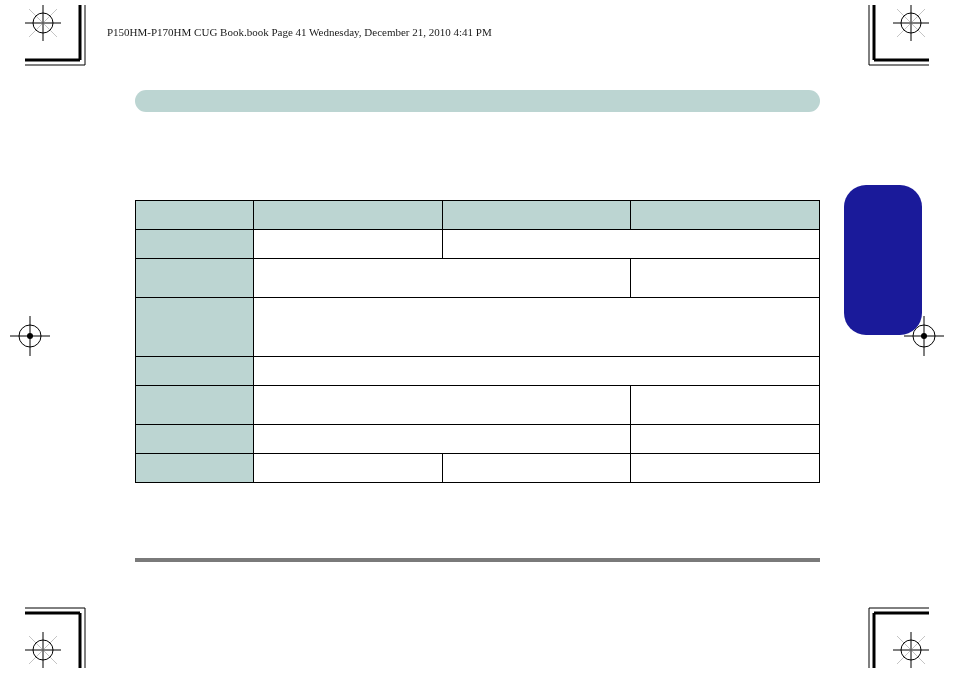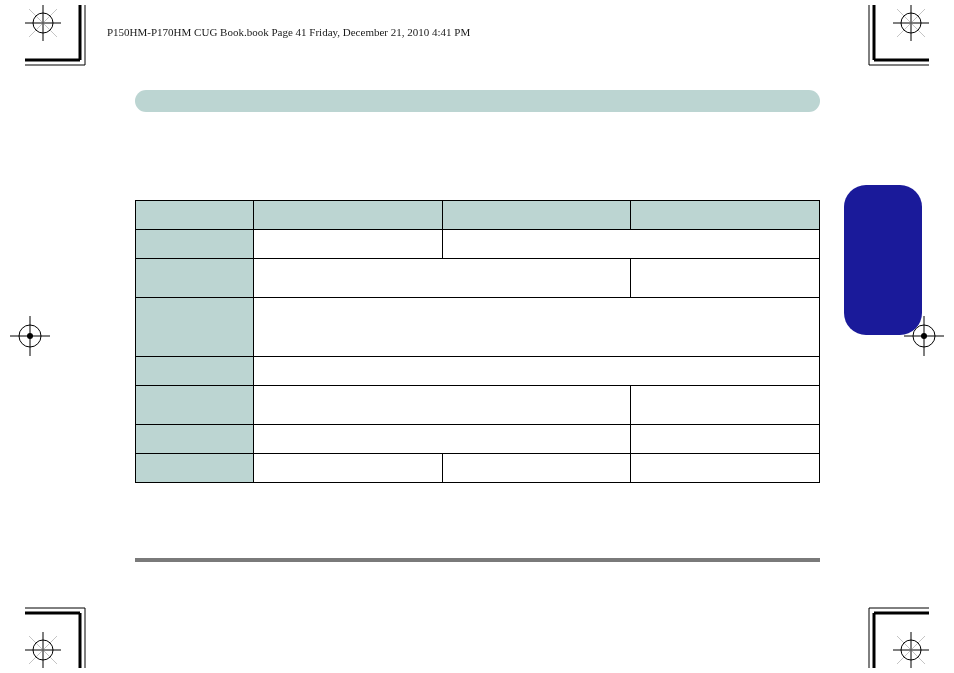--- a/index.html
+++ b/index.html
@@ -91,21 +91,21 @@
       top: 558px;
       left: 135px;
       width: 685px;
       height: 4px;
       background: #7a7a7a;
     }
   </style>
 </head>
 <body>
 
-<div class="header-text">P150HM-P170HM CUG Book.book  Page 41  Friday, December 21, 2010  4:41 PM</div>
+<div class="header-text">P150HM-P170HM CUG Book.book  Page 41  Wednesday, December 21, 2010  4:41 PM</div>
 
 <div class="crop-mark crop-tl">
   <svg viewBox="0 0 80 80">
     <circle cx="18" cy="18" r="10" fill="none" stroke="#000" stroke-width="1"></circle>
     <line x1="18" y1="0" x2="18" y2="36" stroke="#000"></line>
     <line x1="0" y1="18" x2="36" y2="18" stroke="#000"></line>
     <path d="M4 4 L32 32 M32 4 L4 32" stroke="#888" stroke-width="0.5"></path>
     <line x1="55" y1="0" x2="55" y2="55" stroke="#000" stroke-width="3"></line>
     <line x1="0" y1="55" x2="55" y2="55" stroke="#000" stroke-width="3"></line>
     <line x1="60" y1="0" x2="60" y2="60" stroke="#000" stroke-width="1"></line>

